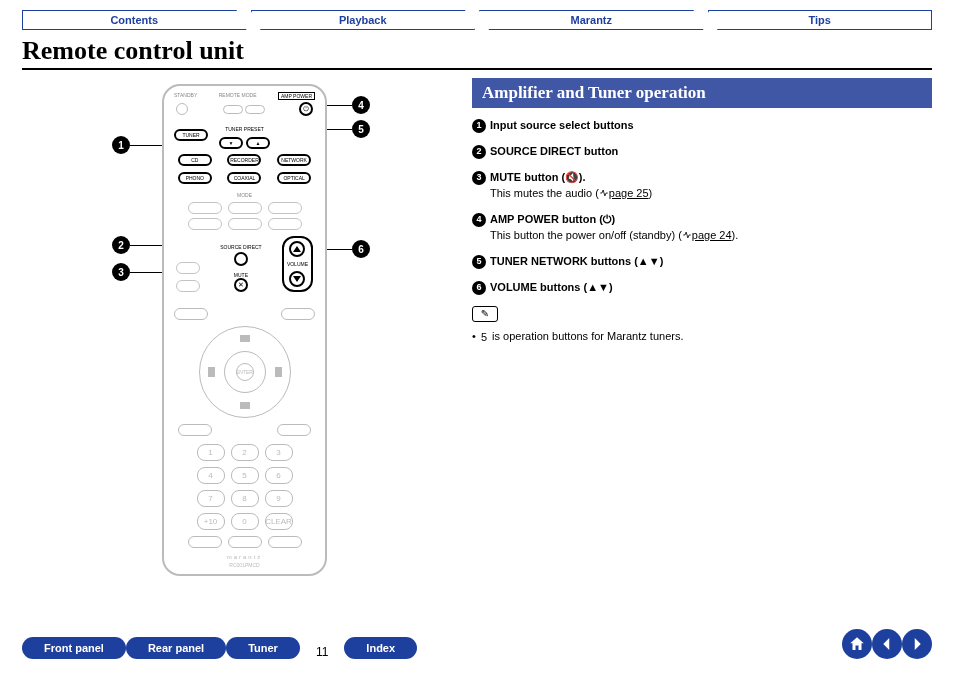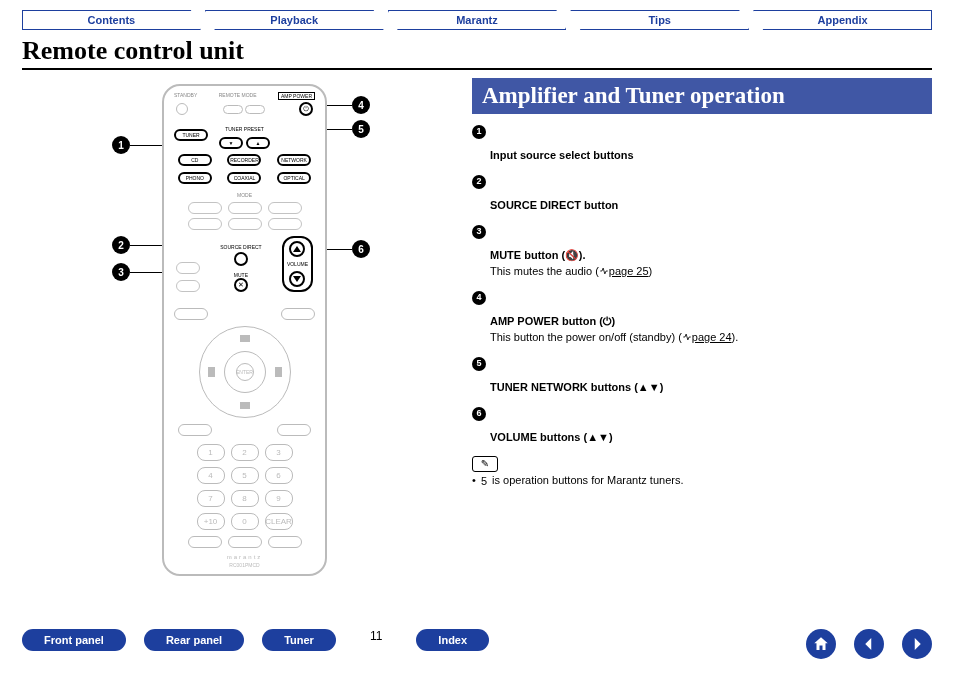--- a/index.html
+++ b/index.html
@@ -141,45 +141,45 @@
     position:absolute; width:18px; height:18px; background:#000; color:#fff;
     border-radius:50%; font-size:10px; font-weight:bold;
     display:flex; align-items:center; justify-content:center;
   }
   .callout-line {
     position:absolute; height:1px; background:#000;
   }
 
   
   .section-bar {
-    background:#4057a5; color:#fff; font-size:23px; font-weight:bold;
+    background:#4057a5; color:#fff; font-size:17px; font-weight:bold;
     padding:5px 10px; margin-bottom:10px; font-family: Georgia, serif;
   }
   .item { margin-bottom:10px; font-size:11px; line-height:1.45; }
   .item .lead { display:flex; align-items:flex-start; gap:4px;}
   .item .bnum {
     width:14px; height:14px; background:#000; color:#fff; border-radius:50%;
     font-size:9px; font-weight:bold; display:inline-flex; align-items:center; justify-content:center;
     flex-shrink:0; margin-top:1px;
   }
-  .item .title { font-weight:bold;margin-top:24px; }
+  .item .title { font-weight:bold; }
   .item .body { margin-left:18px; }
   a.pg { color:#000; text-decoration:underline; }
   .pencil-note { margin-top:6px; }
   .pencil {
     display:inline-flex; align-items:center; justify-content:center;
     width:26px; height:16px; border:1px solid #000; border-radius:3px; font-size:10px;
   }
-  .note-line { margin-top:2px; font-size:11px; }
+  .note-line { margin-top:8px; font-size:11px; }
   .note-line .bnum { vertical-align:middle; margin:0 2px;}
 
   
   .bottom {
     position:absolute; left:22px; right:22px; bottom:14px;
-    display:flex; align-items:flex-start; gap:18px;
+    display:flex; align-items:flex-end; gap:0;
   }
   .pillbtn {
     background:#1d3f9e; color:#fff; font-size:11px; font-weight:bold;
     padding:5px 22px; border-radius:14px;
   }
   .pgnum { font-size:12px; margin:0 16px; }
   .spacer { flex:1; }
   .circlebtn {
     width:30px; height:30px; background:#1d3f9e; border-radius:50%;
     display:flex; align-items:center; justify-content:center;
@@ -191,21 +191,20 @@
 </head>
 <body>
 
 <div class="page">
 
   <div class="tabnav">
     <div class="tab">Contents</div>
     <div class="tab">Playback</div>
     <div class="tab">Marantz</div>
     <div class="tab">Tips</div>
-    <div class="tab">Appendix</div>
   </div>
 
   <div class="page-title">Remote control unit</div>
 
   <div class="content">
 
     <div class="left">
 
       <div class="callout-num" style="top:58px; left:90px;">1</div>
       <div class="callout-line" style="top:67px; left:108px; width:46px;"></div>

